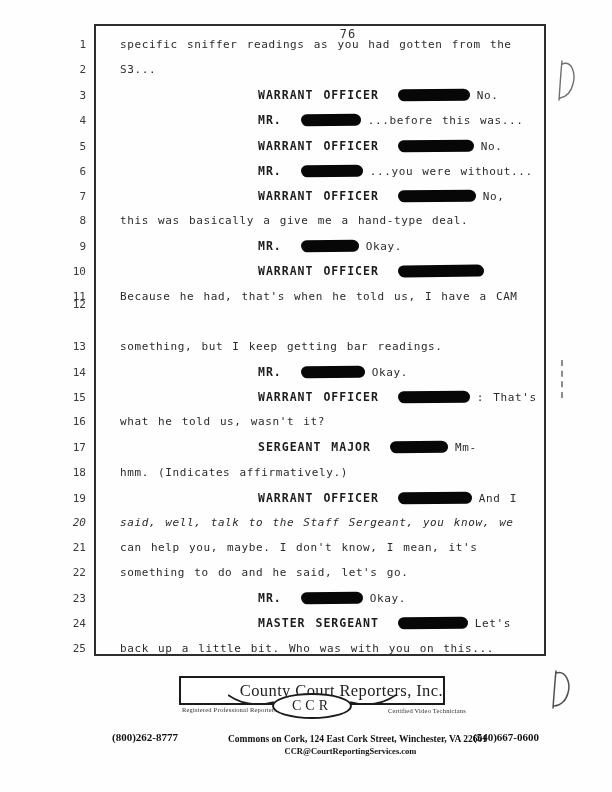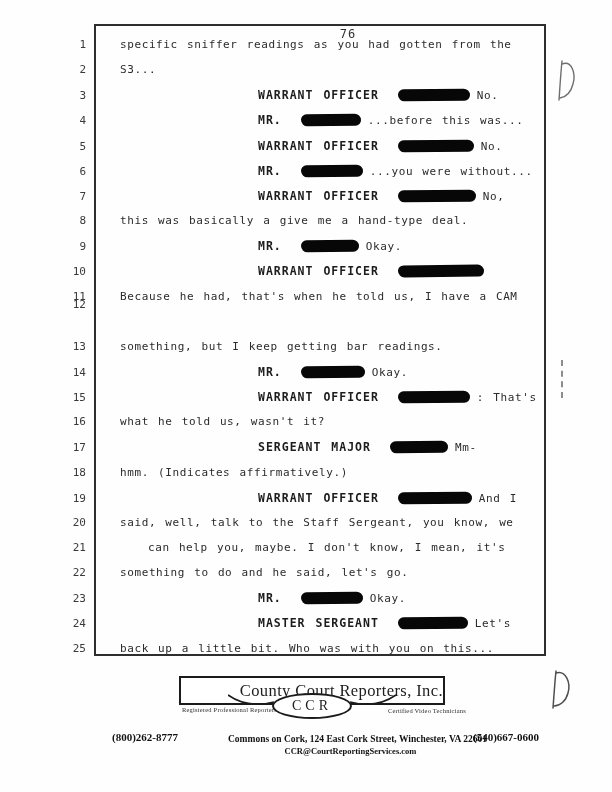--- a/index.html
+++ b/index.html
@@ -235,25 +235,25 @@
         <span class="t-content speaker"><span class="seg-speaker">SERGEANT MAJOR</span><span class="redaction" style="width: 58px;"></span><span class="seg-text">Mm-</span></span>
       </div>
       <div class="t-row" style="top: 465.55px;">
         <span class="t-num">18</span>
         <span class="t-content body"><span class="seg-text">hmm. (Indicates affirmatively.)</span></span>
       </div>
       <div class="t-row" style="top: 490.7px;">
         <span class="t-num">19</span>
         <span class="t-content speaker"><span class="seg-speaker">WARRANT OFFICER</span><span class="redaction" style="width: 74px;"></span><span class="seg-text">And I</span></span>
       </div>
-      <div class="t-row" style="top: 515.85px;">
+      <div class="t-row" style="top: 515.85px; font-style: italic;">
         <span class="t-num">20</span>
         <span class="t-content body"><span class="seg-text">said, well, talk to the Staff Sergeant, you know, we</span></span>
       </div>
-      <div class="t-row" style="top: 541px; gap: 28px;">
+      <div class="t-row" style="top: 541px;">
         <span class="t-num">21</span>
         <span class="t-content body"><span class="seg-text">can help you, maybe. I don't know, I mean, it's</span></span>
       </div>
       <div class="t-row" style="top: 566.15px;">
         <span class="t-num">22</span>
         <span class="t-content body"><span class="seg-text">something to do and he said, let's go.</span></span>
       </div>
       <div class="t-row" style="top: 591.3px;">
         <span class="t-num">23</span>
         <span class="t-content speaker"><span class="seg-speaker">MR.</span><span class="redaction" style="width: 62px;"></span><span class="seg-text">Okay.</span></span>

